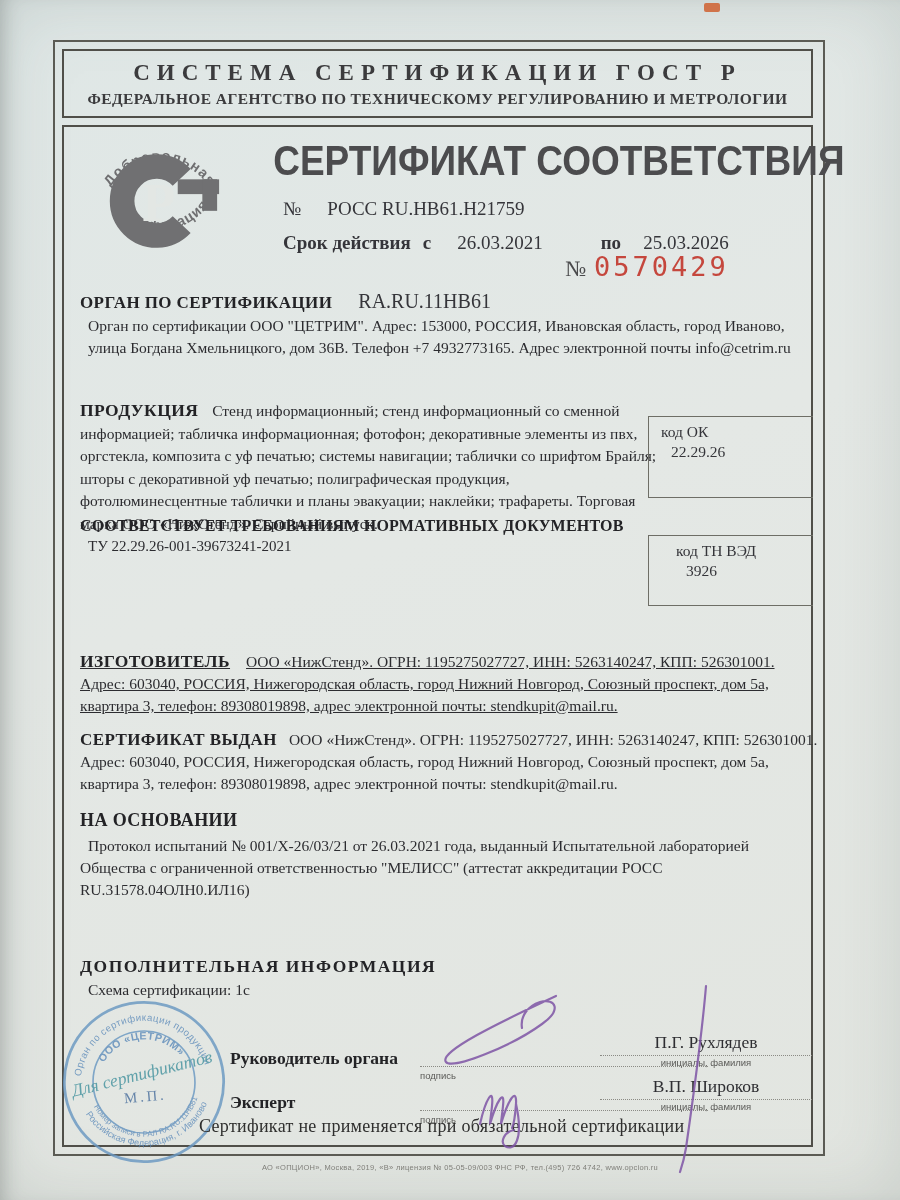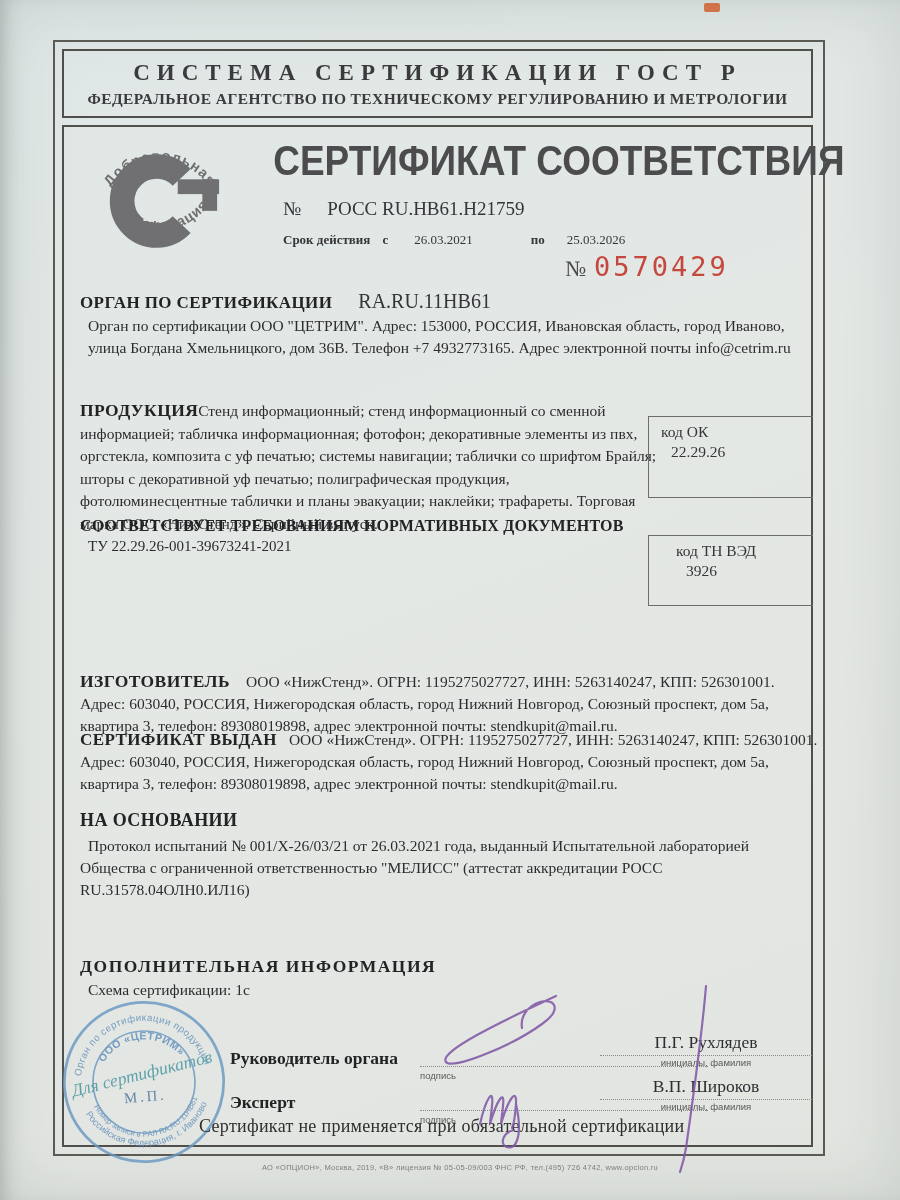--- a/index.html
+++ b/index.html
@@ -18,51 +18,51 @@
   .main-box { position:absolute; left:62px; top:125px; width:751px; height:1022px; border:2px solid #504f49; box-sizing:border-box; }
 
   .rst-logo { position:absolute; left:86px; top:136px; width:148px; height:130px; }
 
   .doc-title { position:absolute; left:234px; top:136px; width:560px; text-align:center;
     font-family:"Liberation Sans", sans-serif; font-weight:bold; font-size:43px; color:#4c4c4e;
     transform:scaleX(.86); transform-origin:center; white-space:nowrap; }
 
   .cert-no-line { position:absolute; left:283px; top:198px; font-size:19px; color:#35353a; }
   .cert-no-line .no-sign { margin-right:26px; }
-  .validity-line { position:absolute; left:283px; top:232px; font-size:13px; color:#35353a; }
+  .validity-line { position:absolute; left:283px; top:232px; font-size:19px; color:#35353a; }
   .validity-line .b { font-weight:bold; }
   .validity-line .s-prep { margin-left:12px; font-weight:bold; }
   .validity-line .d1 { margin-left:26px; }
   .validity-line .po { margin-left:58px; font-weight:bold; }
   .validity-line .d2 { margin-left:22px; }
   .blank-no { position:absolute; left:565px; top:251px; }
   .blank-no .no-sign { font-size:22px; color:#4a4a4c; }
   .blank-no .digits { font-family:"DejaVu Sans Mono", monospace; font-size:27px; letter-spacing:3px; margin-left:8px; }
 
   .sec-h { font-weight:bold; color:#232326; }
   .org-section { position:absolute; left:80px; top:290px; width:726px; }
   .org-head-row { display:flex; align-items:baseline; gap:26px; }
   .org-head-row .sec-h { font-size:17px; letter-spacing:.4px; white-space:nowrap; }
   .org-code { font-size:20px; color:#35353a; }
   .org-text { margin-top:2px; padding-left:8px; font-size:15.5px; line-height:21.5px; }
 
   .production { position:absolute; left:80px; top:399px; width:580px; font-size:15.5px; line-height:22.5px; }
-  .production .sec-h { font-size:17.5px; letter-spacing:.4px; }
+  .production .sec-h { font-size:17.5px; margin-right:14px; letter-spacing:.4px; }
 
   .code-box { position:absolute; left:648px; width:165px; border:1.5px solid #6e6e66; border-right:none;
     box-sizing:border-box; padding:6px 0 0 12px; font-size:15.5px; color:#35353a; }
   .code-ok-box { top:416px; height:82px; }
   .code-tnved-box { top:535px; height:71px;padding-left:27px; }
   .code-box .code-val { padding-left:10px; margin-top:2px; }
 
   .conformity { position:absolute; left:80px; top:517px; width:560px; }
   .conformity .sec-h { font-size:16px; letter-spacing:.2px; white-space:nowrap; }
   .conformity .conf-text { margin-top:3px; padding-left:8px; font-size:15px; }
 
-  .manufacturer { position:absolute; left:80px; top:670px; width:736px; font-size:15.5px; line-height:22px; }
+  .manufacturer { position:absolute; left:80px; top:650px; width:736px; font-size:15.5px; line-height:22px;text-decoration:underline; }
   .manufacturer .sec-h { font-size:17.5px; margin-right:16px; letter-spacing:.4px; }
   .issued { position:absolute; left:80px; top:729px; width:738px; font-size:15.5px; line-height:22px; }
   .issued .sec-h { font-size:17px; margin-right:12px; letter-spacing:.4px;font-family:Liberation Serif, serif; }
 
   .basis { position:absolute; left:80px; top:810px; width:726px; }
   .basis .sec-h { font-size:18px; letter-spacing:.4px; }
   .basis .basis-text { margin-top:4px; text-indent:8px; font-size:15.5px; line-height:22px; }
 
   .additional { position:absolute; left:80px; top:956px; }
   .additional .sec-h { font-size:17.5px; letter-spacing:1.5px; }

